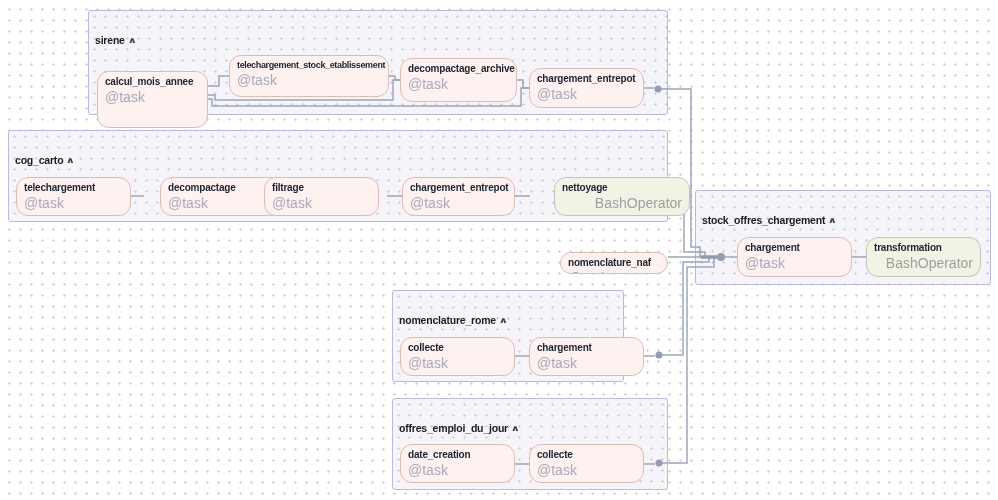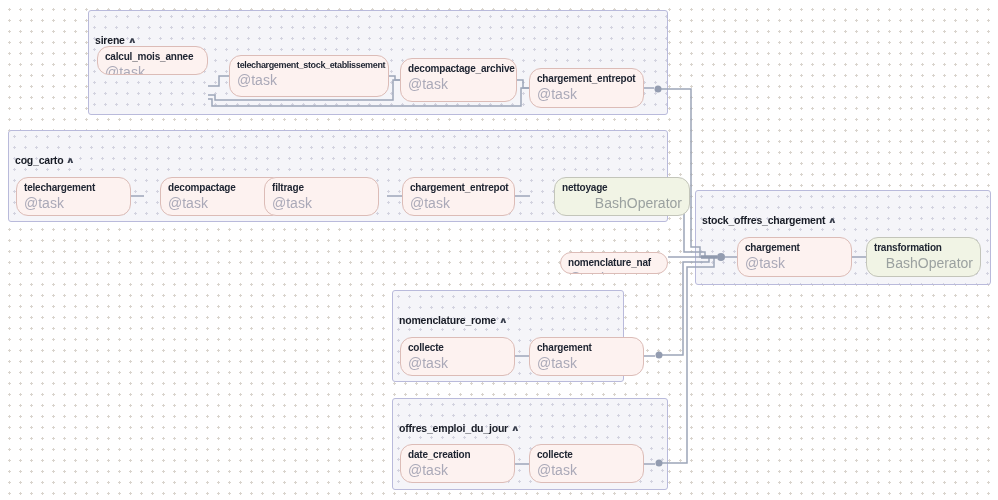--- a/index.html
+++ b/index.html
@@ -148,21 +148,21 @@
 
   <path d="M852,257 h14"></path>
 
   <circle cx="658" cy="89" r="3.5"></circle>
   <circle cx="658" cy="196" r="3.5"></circle>
   <circle cx="659" cy="355" r="3.5"></circle>
   <circle cx="659" cy="463" r="3.5"></circle>
   <circle cx="721" cy="257" r="4"></circle>
 </svg>
 
-<div class="task t-task" style="left:97px;top:46px;width:111px;height:29px">
+<div class="task t-task" style="left:97px;top:71px;width:111px;height:57px">
   <div class="t-title">calcul_mois_annee</div>
   <div class="t-op">@task</div>
 </div>
 <div class="task t-task" style="left:229px;top:55px;width:160px;height:42px">
   <div class="t-title long">telechargement_stock_etablissement</div>
   <div class="t-op">@task</div>
 </div>
 <div class="task t-task" style="left:400px;top:58px;width:117px;height:44px">
   <div class="t-title">decompactage_archive</div>
   <div class="t-op">@task</div>

